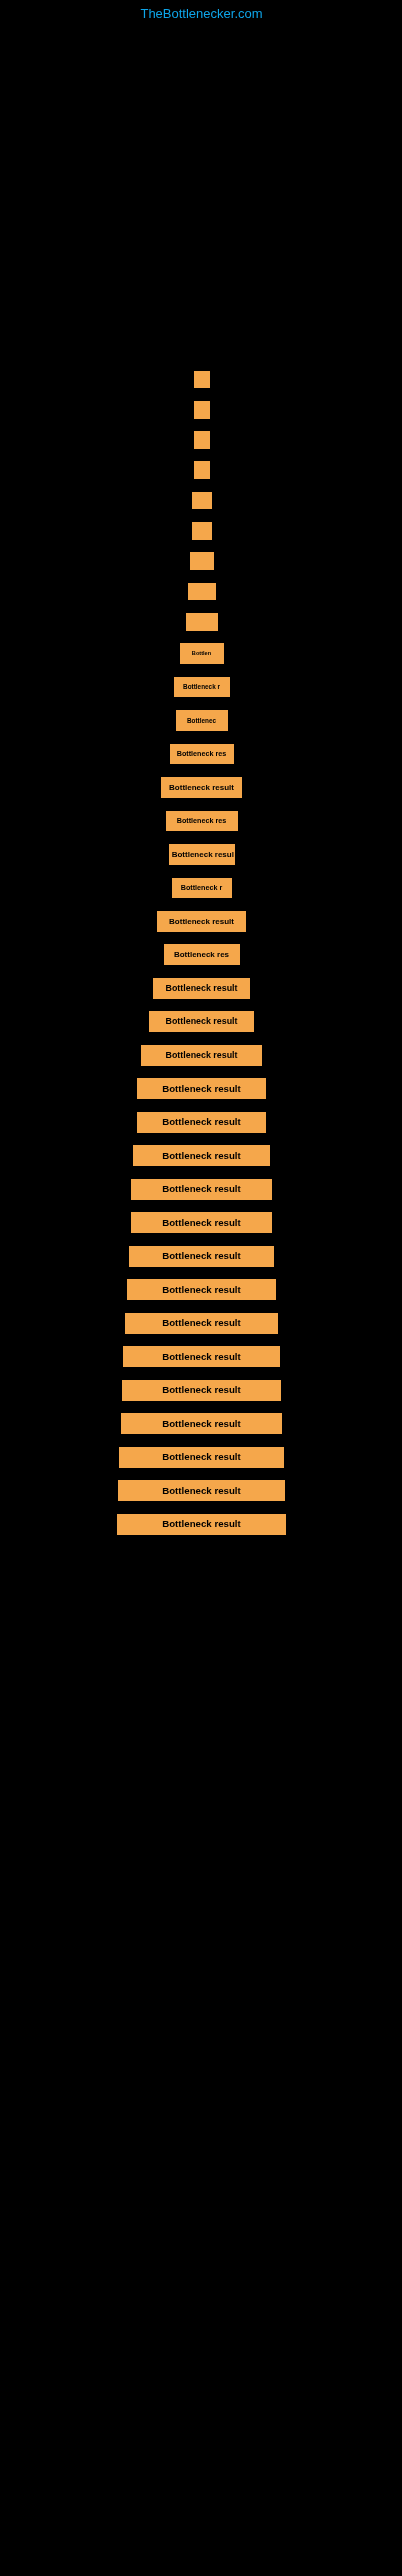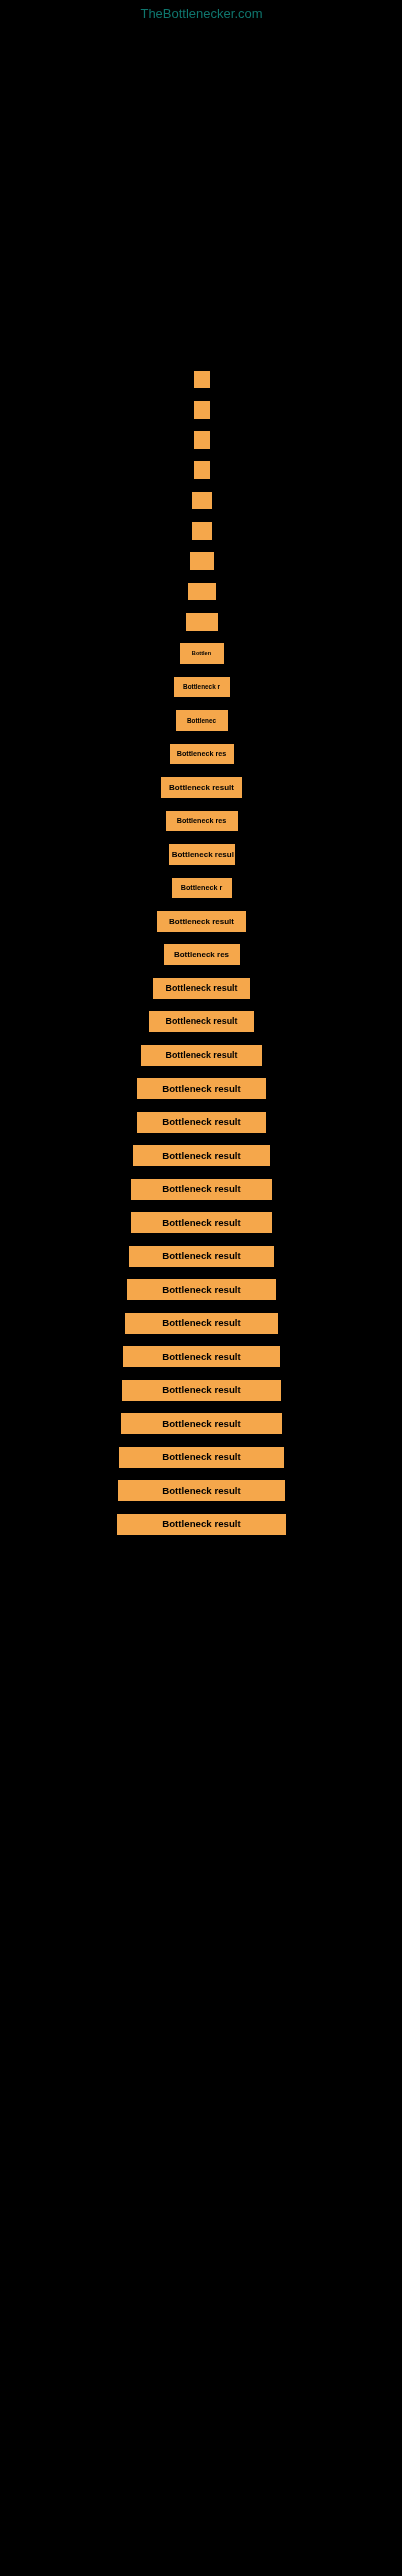--- a/index.html
+++ b/index.html
@@ -10,21 +10,21 @@
 
     body {
       background-color: #000000;
       width: 403px;
       min-height: 2576px;
       font-family: Arial, sans-serif;
       position: relative;
     }
 
     .site-title {
-      color: #0f766e;
+      color: #0ea5e9;
       font-size: 13px;
       text-align: center;
       padding-top: 6.4px;
       padding-bottom: 3.2px;
     }
 
     .chart-area {
       width: 403px;
       height: 338px;
       background-color: #000000;

